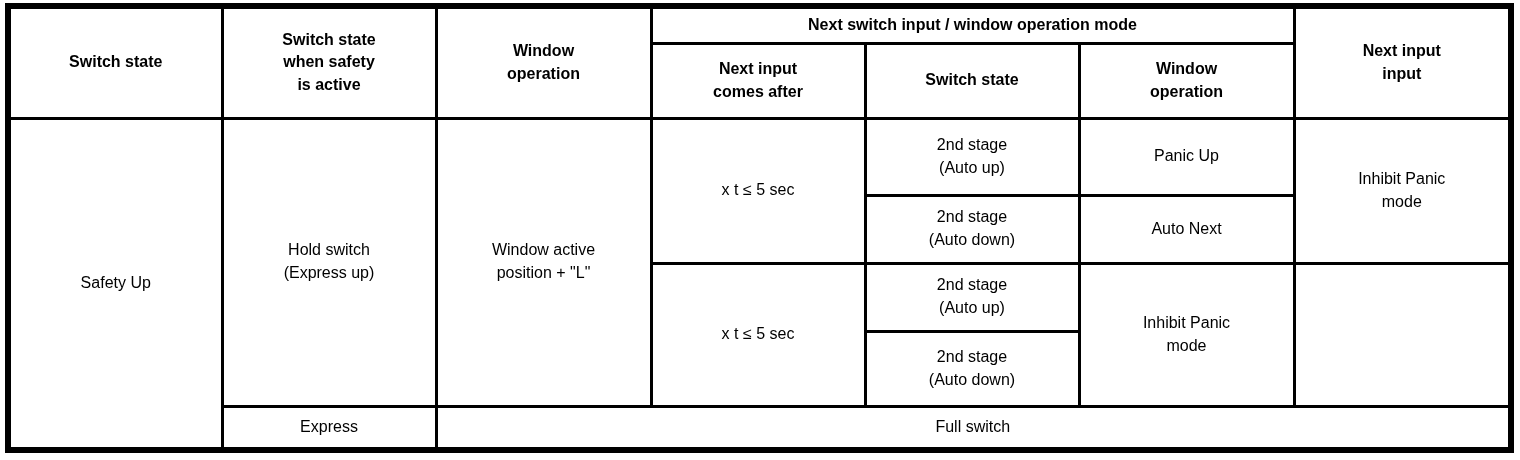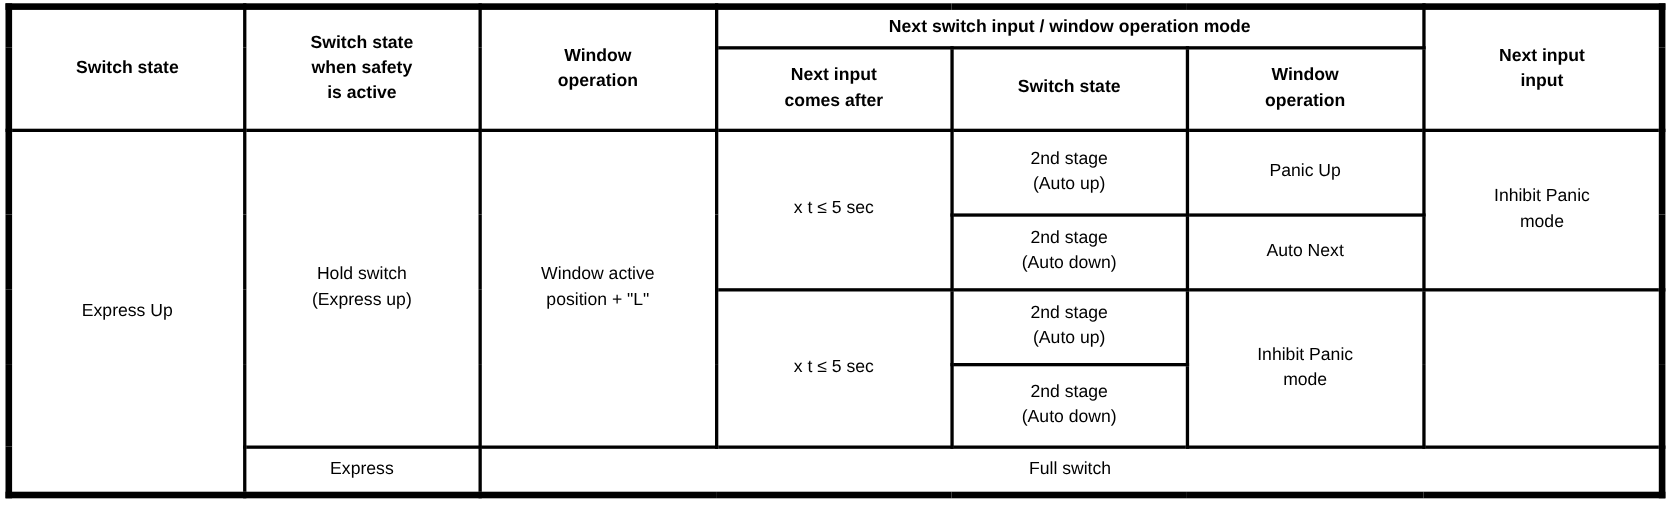--- a/index.html
+++ b/index.html
@@ -74,21 +74,21 @@
     <tr class="hr2">
       <th>Next input
 comes after</th>
       <th>Switch state</th>
       <th>Window
 operation</th>
     </tr>
   </thead>
   <tbody>
     <tr class="br1">
-      <td rowspan="5">Express Up</td>
+      <td rowspan="5">Safety Up</td>
       <td rowspan="4">Hold switch
 (Express up)</td>
       <td rowspan="4">Window active
 position + "L"</td>
       <td rowspan="2">x t ≤ 5 sec</td>
       <td>2nd stage
 (Auto up)</td>
       <td>Panic Up</td>
       <td rowspan="2">Inhibit Panic
 mode</td>

